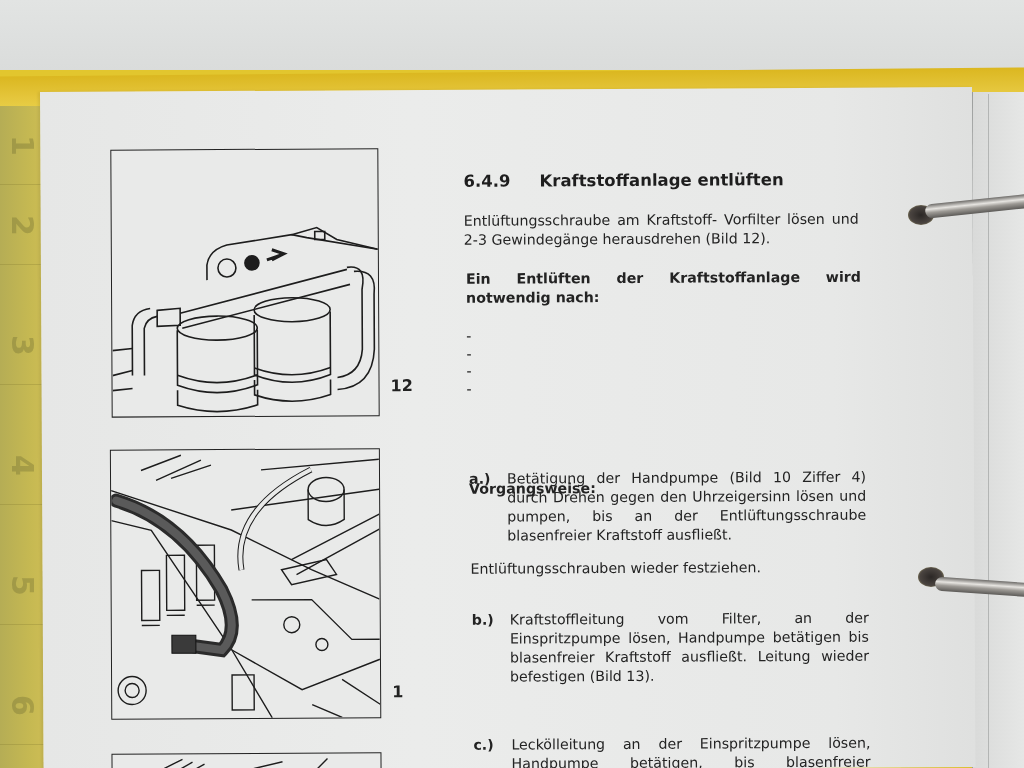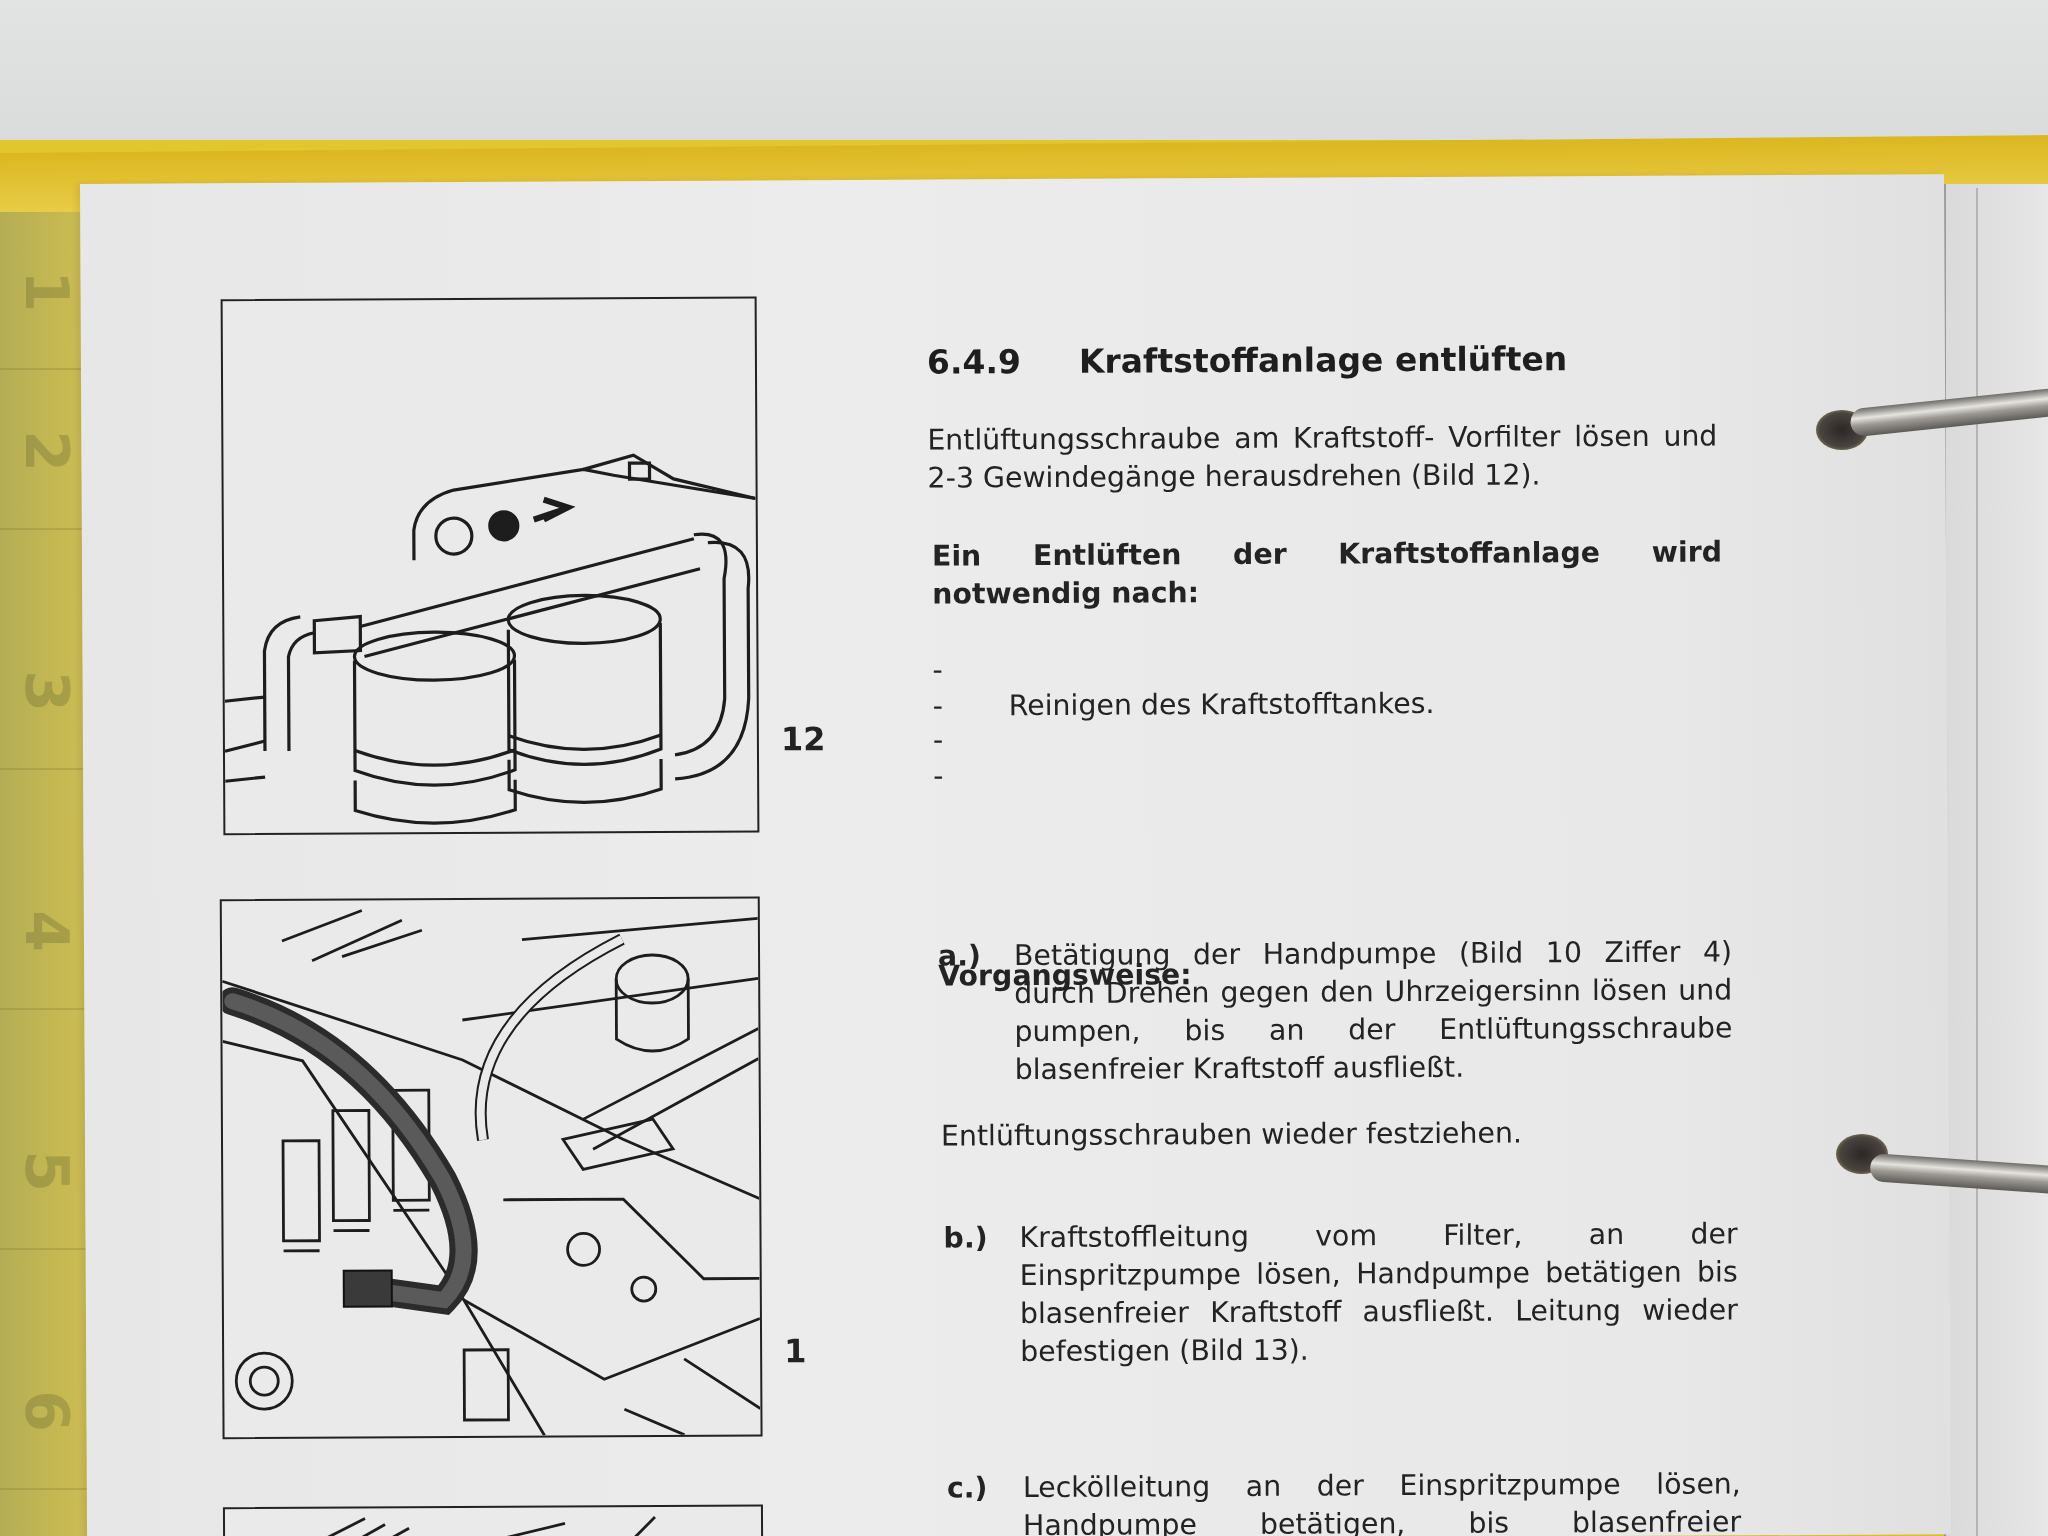--- a/index.html
+++ b/index.html
@@ -46,21 +46,21 @@
   }
   .page-under-line {
     position: absolute; left: 988px; top: 94px; width: 1px; height: 674px;
     background: #b3b5b4;
   }
   .figure {
     position: absolute; border: 1.5px solid #222; background: #e9eae9;
     overflow: hidden;
   }
   .fig-num {
-    position: absolute; font-size: 16px; font-weight: bold; color: #222;
+    position: absolute; font-size: 16px; font-weight: bold; color: #222; margin-top: 16px;
   }
   .text {
     position: absolute; color: #232323; font-size: 14.2px; line-height: 19px;
   }
   .heading { position: absolute; font-weight: bold; font-size: 16.5px; color: #1e1e1e; }
   .heading .num { display: inline-block; width: 76px; }
   .justify { text-align: justify; text-align-last: left; }
   .justify-full { text-align: justify; text-align-last: justify; }
   .bold { font-weight: bold; }
   .list-item { display: flex; }
@@ -189,21 +189,20 @@
   <div class="text justify" style="left:423px; top:122px; width:395px;">Entlüftungsschraube am Kraftstoff- Vorfilter lösen und 2-3 Gewindegänge herausdrehen (Bild 12).</div>
 
   <div class="text justify bold" style="left:425px; top:180px; width:395px;">Ein Entlüften der Kraftstoffanlage wird notwendig nach:</div>
 
   <div class="text" style="left:425px; top:238px; width:395px; line-height:17.5px;">
     <div class="list-item">
         <span class="dash">-</span>
       </div>
     <div class="list-item">
         <span class="dash">-</span>
-        <span>Reinigen des Kraftstofftankes.</span>
       </div>
     <div class="list-item">
         <span class="dash">-</span>
       </div>
     <div class="list-item">
         <span class="dash">-</span>
       </div>
   </div>
 
   <div class="text bold" style="left:427px; top:346px;margin-top:44px;">Vorgangsweise:</div>

